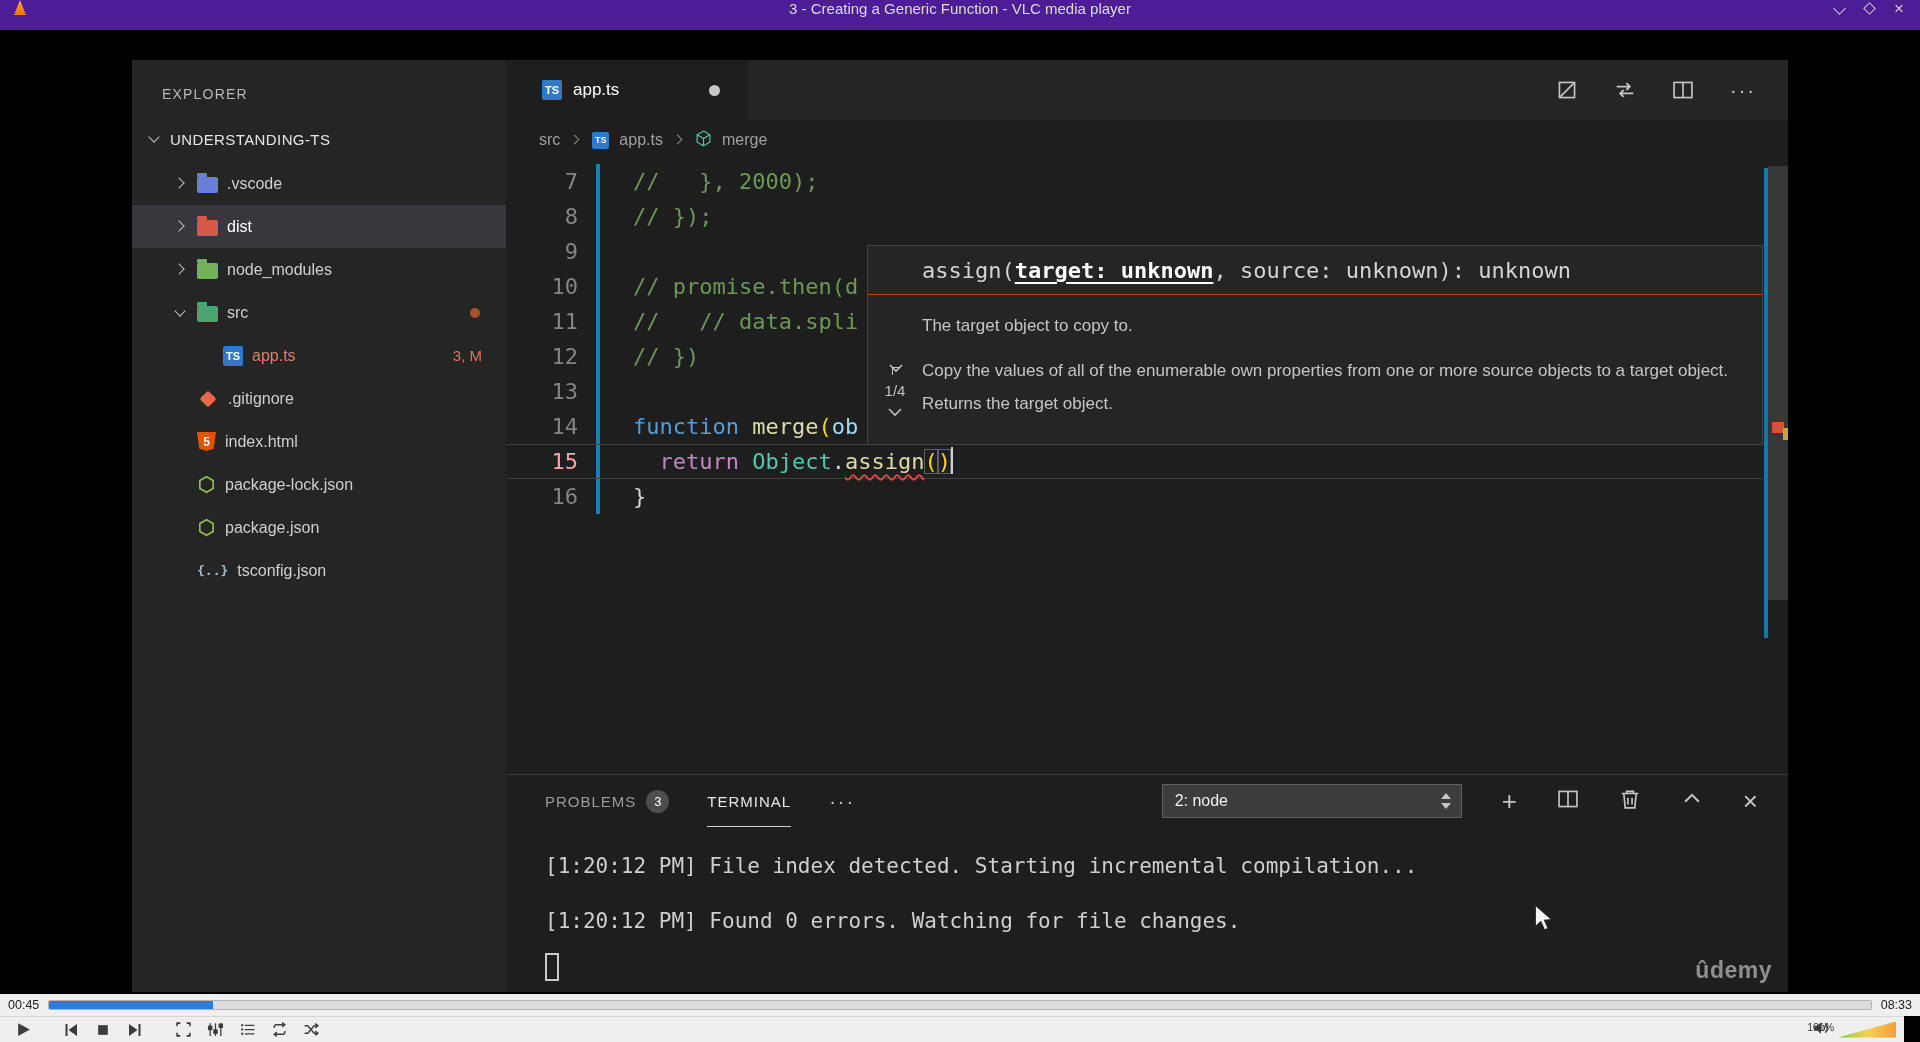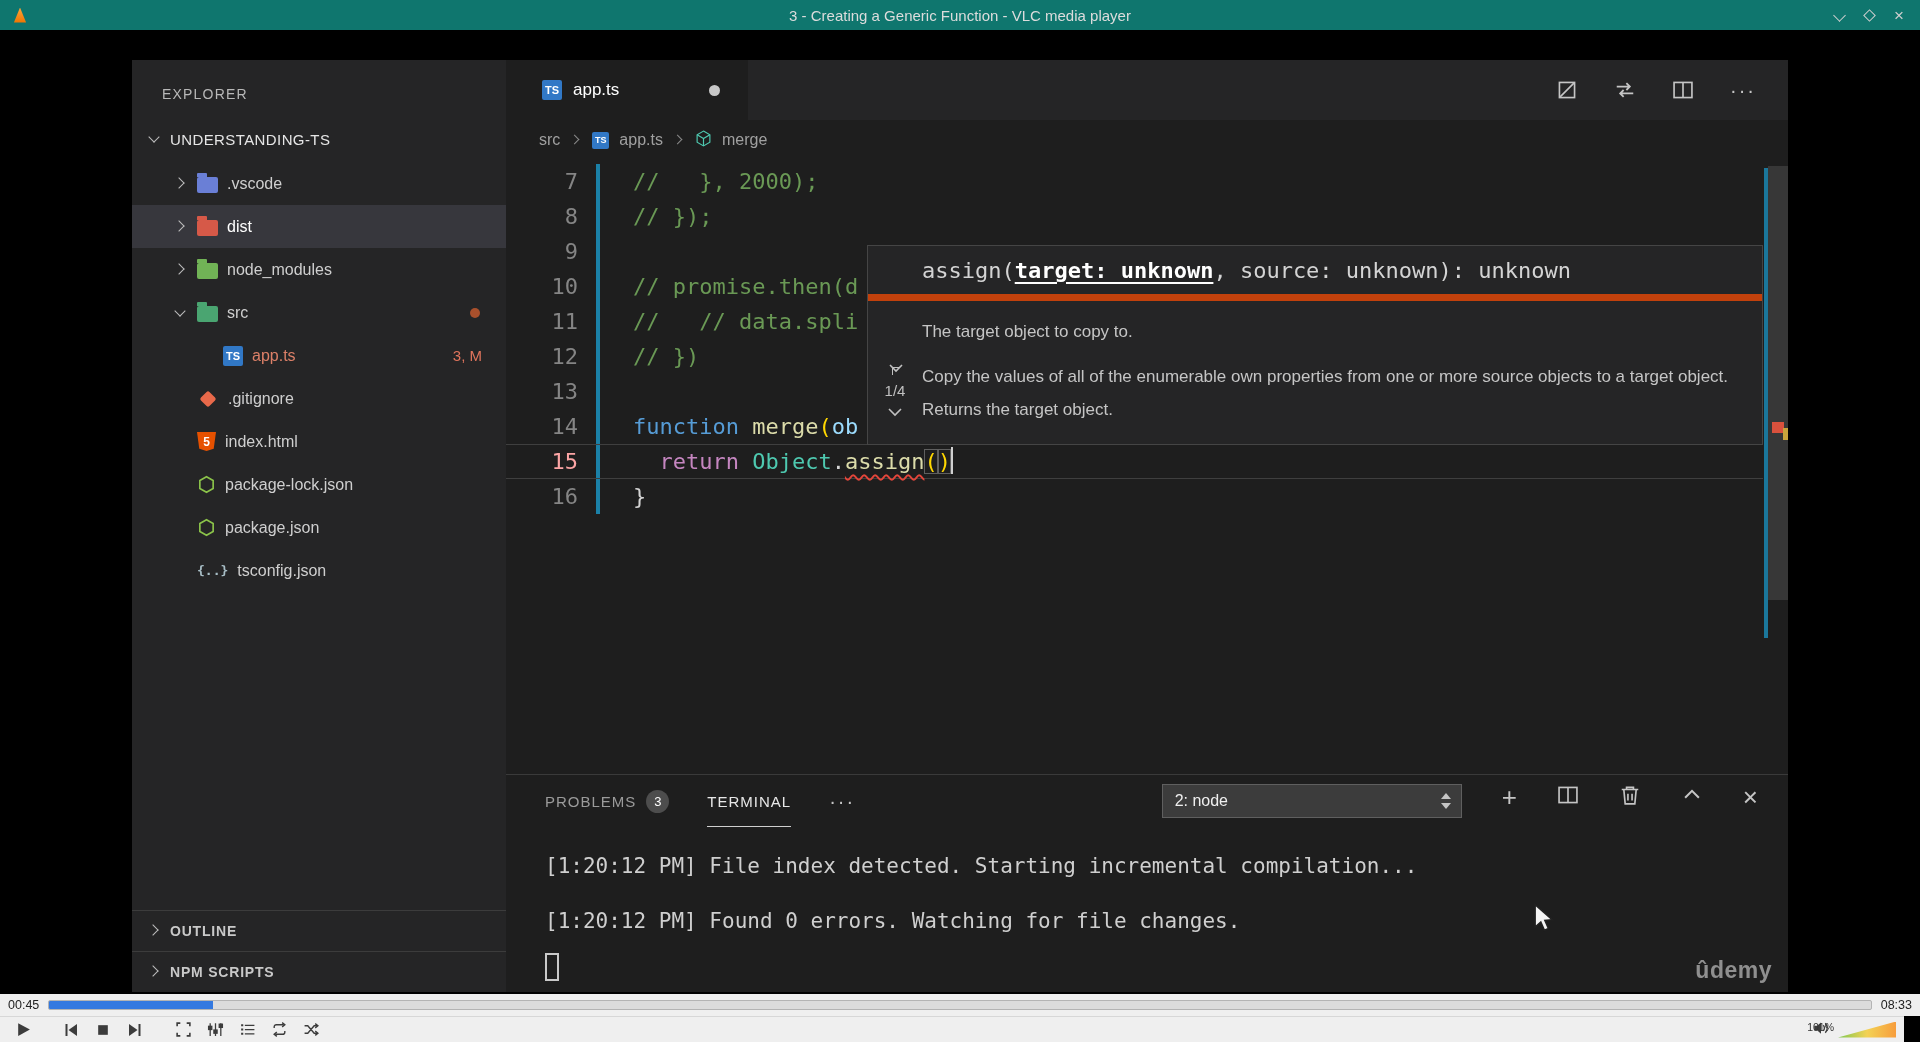--- a/index.html
+++ b/index.html
@@ -1,21 +1,21 @@
 <!DOCTYPE html>
 <html><head>
 <meta charset="utf-8">
 <style>
   *{box-sizing:border-box;margin:0;padding:0}
   html,body{background:#000}
   body{width:1920px;height:1042px;overflow:hidden;font-family:"Liberation Sans",sans-serif}
   #app{position:relative;width:1920px;height:1042px;background:#000}
 
   
-  .titlebar{position:absolute;top:0;left:0;right:0;height:30px;background:#0f766e;display:flex;align-items:center;color:#d8d8d8}
+  .titlebar{position:absolute;top:0;left:0;right:0;height:30px;background:#4c1d95;display:flex;align-items:flex-start;color:#d8d8d8}
   .titlebar .title{position:absolute;left:0;right:0;text-align:center;font-size:15px;color:#dcdcdc}
   .vlc-cone{margin-left:12px;width:16px;height:15px;background:linear-gradient(#ffa438,#ef7400);clip-path:polygon(50% 0,88% 100%,12% 100%);z-index:2}
   .win-controls{margin-left:auto;display:flex;align-items:center;gap:20px;padding-right:16px;z-index:2;color:#cfcfcf}
   .wc-chev{width:11px;height:11px;position:relative}
   .wc-chev::before{content:"";position:absolute;top:1px;left:1px;width:8px;height:8px;border-right:1.6px solid #cfcfcf;border-bottom:1.6px solid #cfcfcf;transform:rotate(45deg)}
   .wc-diamond{width:9px;height:9px;border:1.5px solid #cfcfcf;transform:rotate(45deg)}
   .wc-close{font-size:17px;line-height:1;color:#cfcfcf}
 
   
   .menubar{position:absolute;top:30px;left:0;right:0;height:30px;background:#2e2e2e;display:flex;align-items:center;color:#e2e2e2;font-size:14px}
@@ -74,40 +74,40 @@
   .crow.current .ln{color:#fca5a5}
   .tok-com{color:#6a9955}.tok-kw{color:#569cd6}.tok-ctl{color:#c586c0}.tok-fn{color:#dcdcaa}
   .tok-cls{color:#4ec9b0}.tok-par{color:#9cdcfe}.tok-brk{color:#ffd700}.tok-pln{color:#d4d4d4}
   .sq{text-decoration:underline wavy #e4453a 1.5px;text-underline-offset:5px}
   .bm{outline:1px solid #5f5f5f;outline-offset:-1px}
   .caret{display:inline-block;width:2px;height:27px;background:#d0d0d0;vertical-align:-5px}
   .gutter-mod{position:absolute;left:90px;top:4px;width:4px;height:350px;background:#1b81a8}
 
   
   .hover{position:absolute;left:361px;top:85px;width:896px;height:200px;background:#252526;border:1px solid #454545;z-index:10}
-  .hover .sig{font-family:"DejaVu Sans Mono",monospace;font-size:22px;color:#d4d4d4;padding:12px 18px 11px 54px;border-bottom:7px solid #c2410c;white-space:pre}
+  .hover .sig{font-family:"DejaVu Sans Mono",monospace;font-size:22px;color:#d4d4d4;padding:12px 18px 11px 54px;border-bottom:1px solid #c2410c;white-space:pre}
   .sig .param{font-weight:bold;color:#fff;text-decoration:underline;text-underline-offset:4px}
   .hover .docs{padding:14px 22px 0 54px;font-size:17px;line-height:33px;color:#c5c5c5}
   .docs .p1{margin-bottom:12px}
   .pager{position:absolute;left:4px;top:116px;width:46px;display:flex;flex-direction:column;align-items:center;gap:4px;color:#c0c0c0;font-size:15px}
   .pager .chev::before{border-color:#c0c0c0}
 
   
   .sb-thumb{position:absolute;right:0;top:6px;width:20px;height:434px;background:rgba(110,110,110,.32)}
   .ov-mod{position:absolute;right:20px;top:8px;width:4px;height:470px;background:#1b81a8;opacity:.9}
   .ov-err{position:absolute;right:4px;top:262px;width:12px;height:11px;background:#d9513d}
   .ov-warn{position:absolute;right:0;top:268px;width:5px;height:12px;background:#c8a43c}
 
   
   .panel{position:relative;height:218px;background:#1e1e1e;border-top:1px solid #3a3a3a}
   .panel-header{height:52px;display:flex;align-items:center;padding:0 30px 0 39px}
   .ptab{display:flex;align-items:center;gap:10px;height:100%;margin-right:38px;font-size:15px;letter-spacing:1px;color:#9b9b9b}
   .ptab.active{color:#e7e7e7;box-shadow:inset 0 -1px 0 #cfcfcf}
   .badge{min-width:23px;height:23px;border-radius:12px;background:#4d4d4d;color:#fff;font-size:13px;display:flex;align-items:center;justify-content:center;letter-spacing:0}
-  .pright{margin-left:auto;display:flex;gap:40px;color:#c5c5c5}
+  .pright{margin-left:auto;display:flex;align-items:center;gap:40px;color:#c5c5c5}
   .term-select{width:300px;height:34px;background:#3c3c3c;border:1px solid #5f5f5f;display:flex;align-items:center;padding:0 10px 0 12px;font-size:16px;color:#efefef}
   .updown{margin-left:auto;display:flex;flex-direction:column;gap:4px}
   .tri-up{width:0;height:0;border-left:5px solid transparent;border-right:5px solid transparent;border-bottom:6px solid #c5c5c5}
   .tri-down{width:0;height:0;border-left:5px solid transparent;border-right:5px solid transparent;border-top:6px solid #c5c5c5}
   .picon{font-size:26px;line-height:1;color:#c5c5c5}
   .term{position:absolute;left:39px;top:64px;font-family:"DejaVu Sans Mono",monospace;font-size:21px;line-height:55px;color:#cfcfcf;white-space:pre}
   .term-cursor{position:absolute;left:39px;top:178px;width:14px;height:28px;border:2px solid #c9c9c9}
   .udemy{position:absolute;right:16px;bottom:8px;font-size:23px;font-weight:bold;color:#8f8f8f;letter-spacing:.5px}
 
   
@@ -203,30 +203,20 @@
                 <svg width="19" height="19" viewBox="0 0 16 16" fill="none" stroke="#8bc34a" stroke-width="1.4">
                   <path d="M8 1.5l5.6 3.2v6.6L8 14.5l-5.6-3.2V4.7z"></path>
                 </svg>
               </span>
             <span>package.json</span>
           </div>
           <div class="tree-row">
             <span class="chev empty"></span>
             <span class="braces-icon">{..}</span>
             <span>tsconfig.json</span>
-          </div>
-        </div>
-        <div class="side-sections">
-          <div class="section-row">
-            <span class="chev right"></span>
-            <span>OUTLINE</span>
-          </div>
-          <div class="section-row">
-            <span class="chev right"></span>
-            <span>NPM SCRIPTS</span>
           </div>
         </div>
       </aside>
 
       <div class="main">
         <div class="tabbar">
           <div class="tab">
             <span class="ts-icon">TS</span>
             <span>app.ts</span>
             <span class="dirty"></span>

